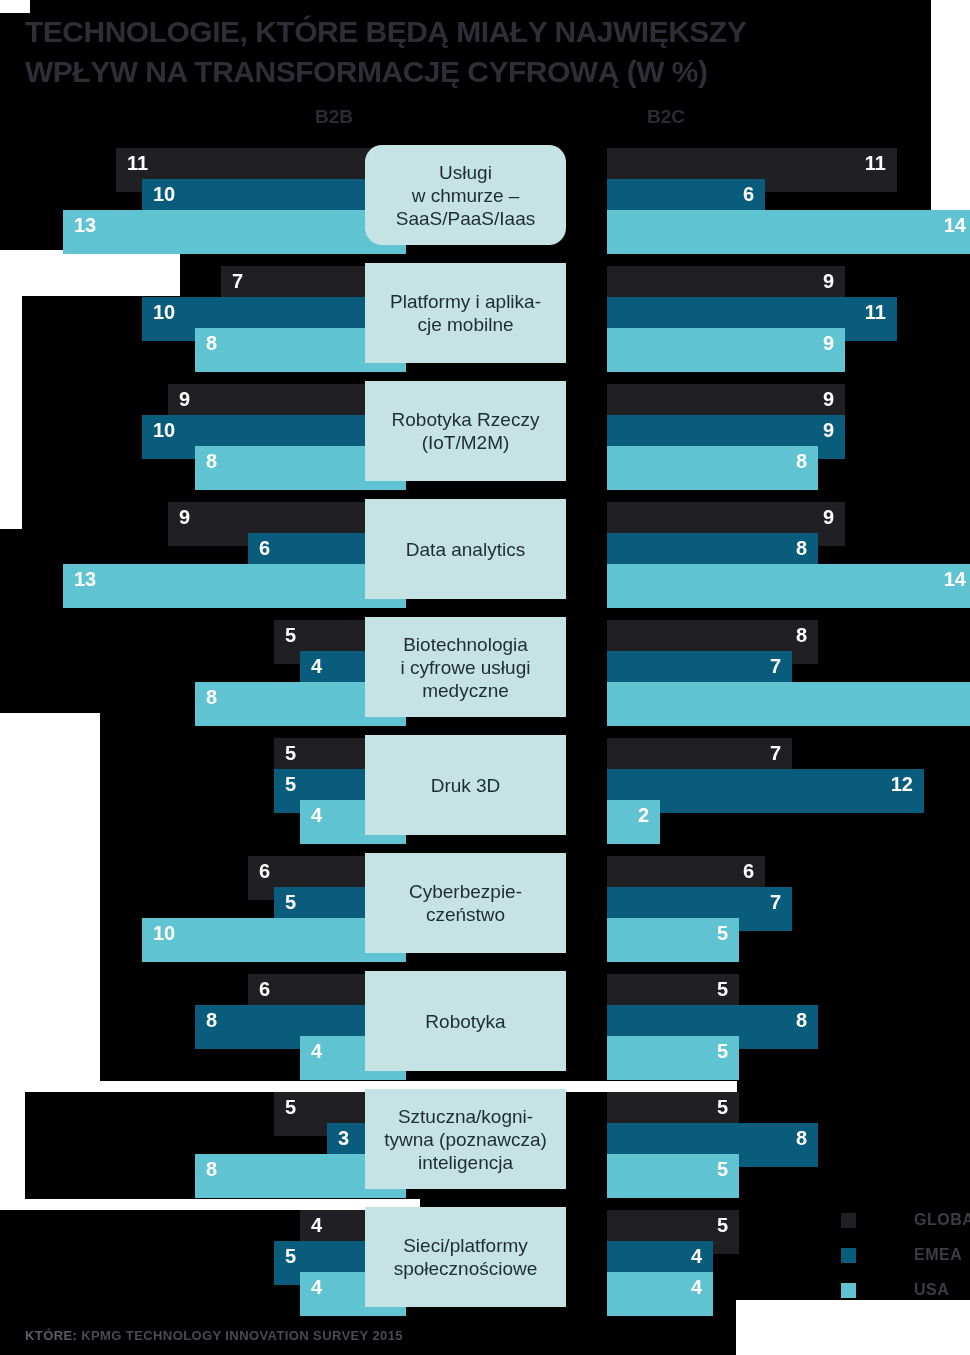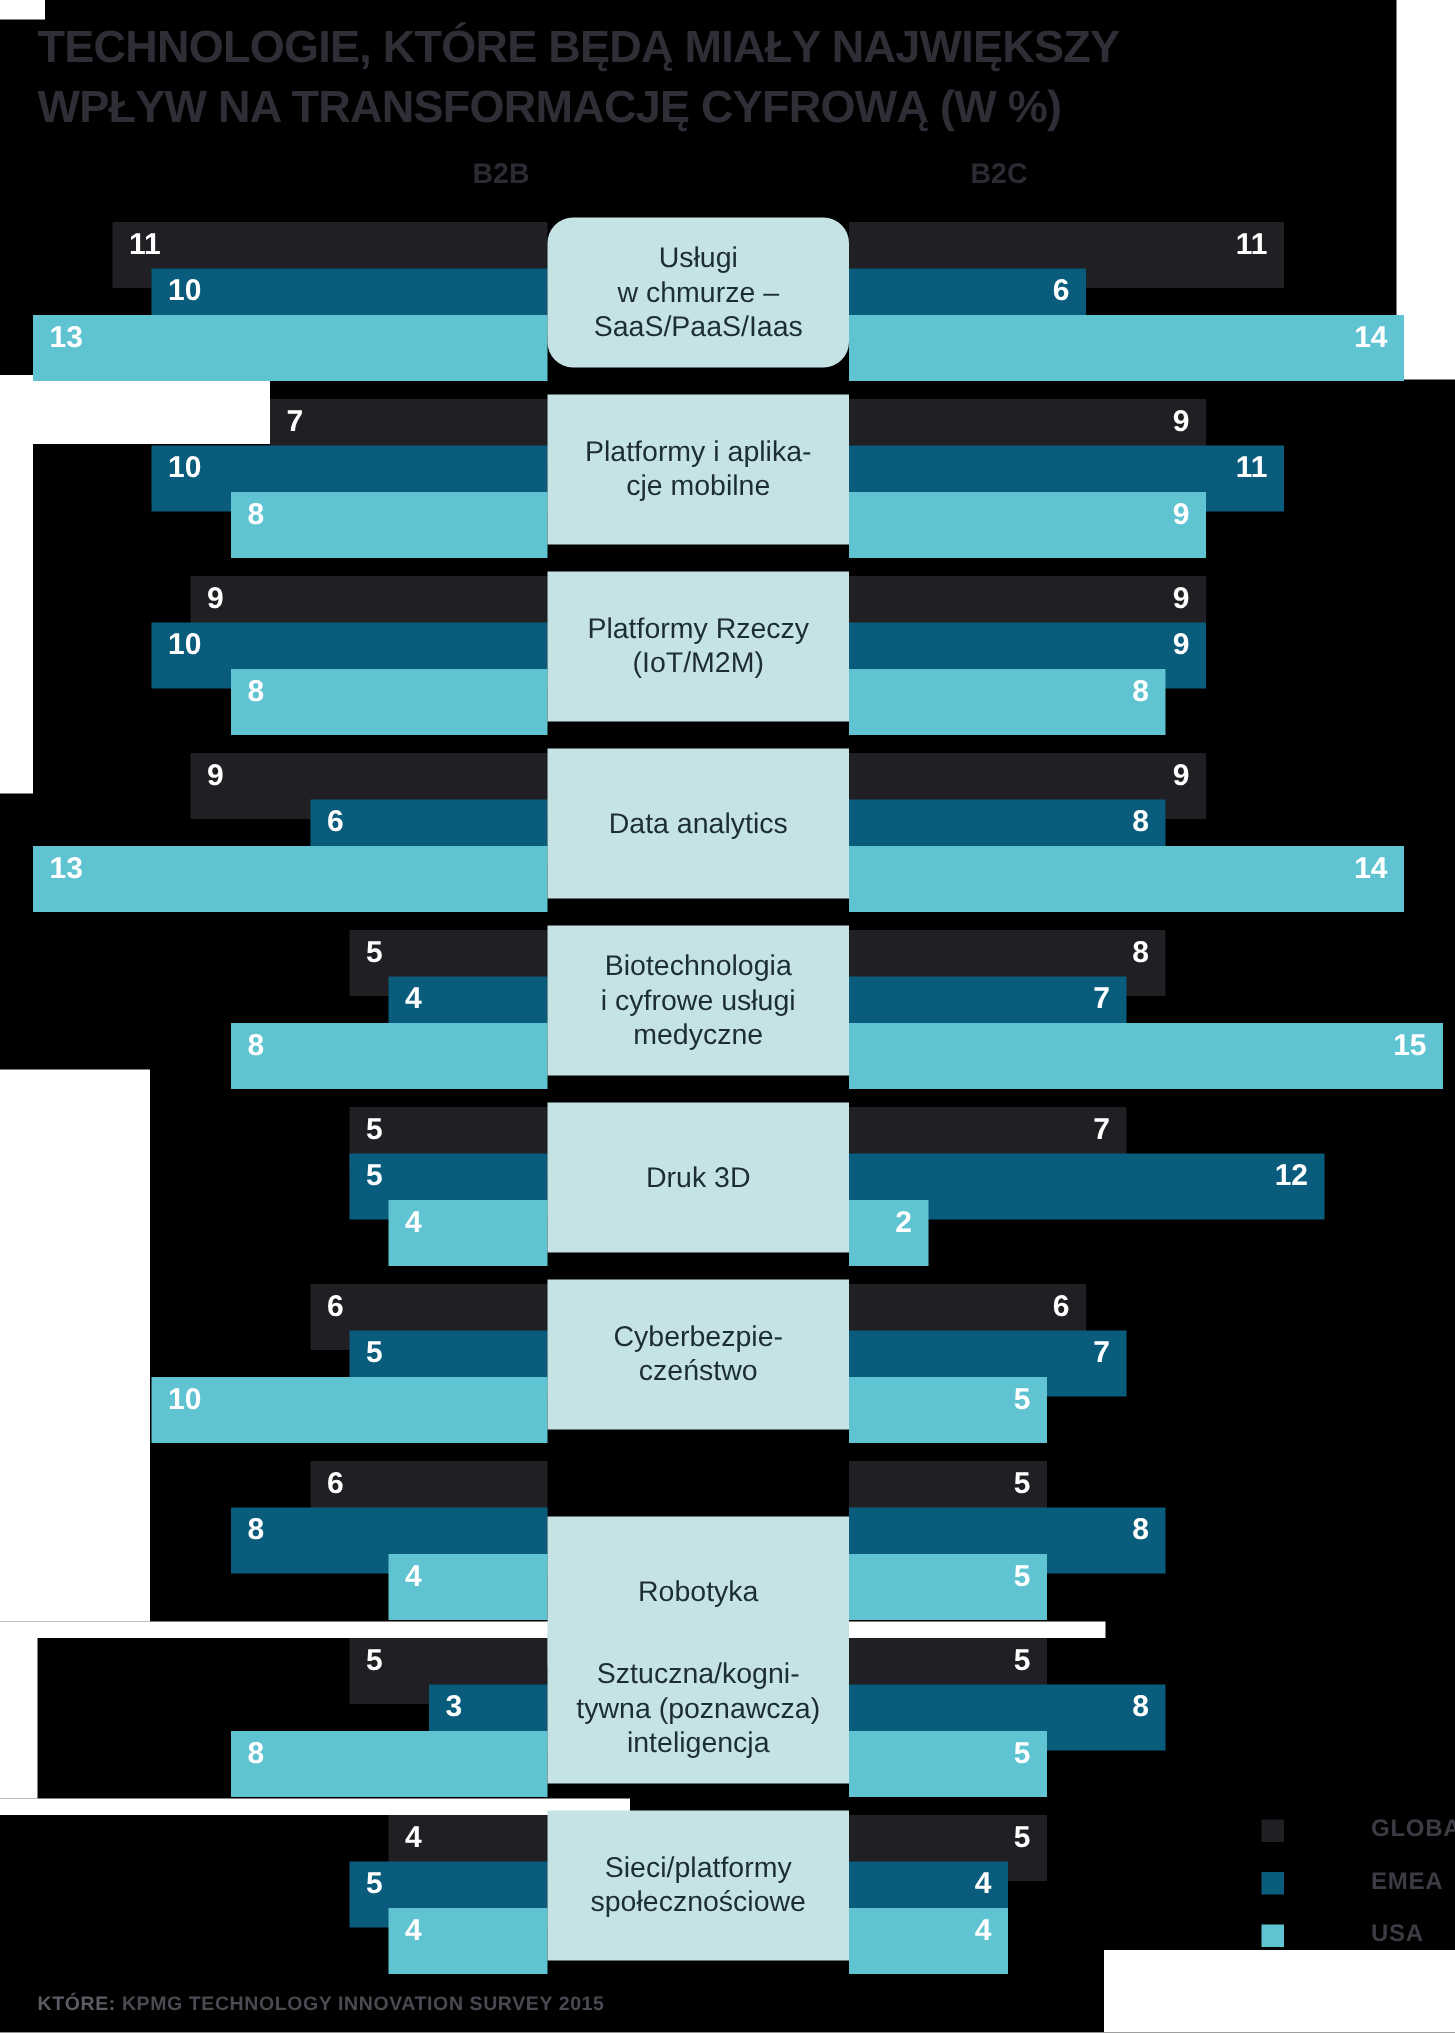--- a/index.html
+++ b/index.html
@@ -11,21 +11,21 @@
   #title{
     position:absolute;left:25px;top:12px;width:840px;
     font-size:30px;line-height:40px;font-weight:bold;color:#2e2e36;
     letter-spacing:-0.5px;text-transform:uppercase;
   }
   .colhead{
     position:absolute;top:106px;font-size:19px;font-weight:bold;color:#2b2b33;
   }
   #colhead-b2b{left:253px;width:100px;text-align:right;}
   #colhead-b2c{left:565px;width:120px;text-align:right;}
-  .bar{position:absolute;height:44px;}
+  .bar{position:absolute;height:44px;margin-left:41px;}
   .bar .val{
     position:absolute;top:0;height:31px;line-height:31px;
     font-size:20px;font-weight:bold;color:#ffffff;
   }
   .bar.left .val{left:11px;}
   .bar.right .val{right:11px;}
   .catbox{
     position:absolute;left:365px;width:201px;height:100px;
     background:#c5e2e4;display:flex;flex-direction:column;
     align-items:center;justify-content:center;
@@ -122,21 +122,21 @@
       <div class="bar right" style="left: 566px; top: 384px; width: 238px; background: rgb(31, 31, 36);">
         <span class="val">9</span>
       </div>
       <div class="bar right" style="left: 566px; top: 415px; width: 238px; background: rgb(10, 92, 124);">
         <span class="val">9</span>
       </div>
       <div class="bar right" style="left: 566px; top: 446px; width: 211px; background: rgb(95, 195, 210);">
         <span class="val">8</span>
       </div>
       <div class="catbox" style="top: 381px; background: rgb(197, 226, 228);">
-        <div>Platformy Rzeczy</div>
+        <div>Robotyka Rzeczy</div>
         <div>(IoT/M2M)</div>
       </div>
       <div class="bar left" style="left: 127px; top: 502px; width: 238px; background: rgb(31, 31, 36);">
         <span class="val">9</span>
       </div>
       <div class="bar left" style="left: 207px; top: 533px; width: 158px; background: rgb(10, 92, 124);">
         <span class="val">6</span>
       </div>
       <div class="bar left" style="left: 22px; top: 564px; width: 343px; background: rgb(95, 195, 210);">
         <span class="val">13</span>
@@ -230,21 +230,21 @@
       </div>
       <div class="bar right" style="left: 566px; top: 974px; width: 132px; background: rgb(31, 31, 36);">
         <span class="val">5</span>
       </div>
       <div class="bar right" style="left: 566px; top: 1005px; width: 211px; background: rgb(10, 92, 124);">
         <span class="val">8</span>
       </div>
       <div class="bar right" style="left: 566px; top: 1036px; width: 132px; background: rgb(95, 195, 210);">
         <span class="val">5</span>
       </div>
-      <div class="catbox" style="top: 971px; background: rgb(197, 226, 228); margin-top: 40px;">
+      <div class="catbox" style="top: 971px; background: rgb(197, 226, 228);">
         <div>Robotyka</div>
       </div>
       <div class="bar left" style="left: 233px; top: 1092px; width: 132px; background: rgb(31, 31, 36);">
         <span class="val">5</span>
       </div>
       <div class="bar left" style="left: 286px; top: 1123px; width: 79px; background: rgb(10, 92, 124);">
         <span class="val">3</span>
       </div>
       <div class="bar left" style="left: 154px; top: 1154px; width: 211px; background: rgb(95, 195, 210);">
         <span class="val">8</span>

